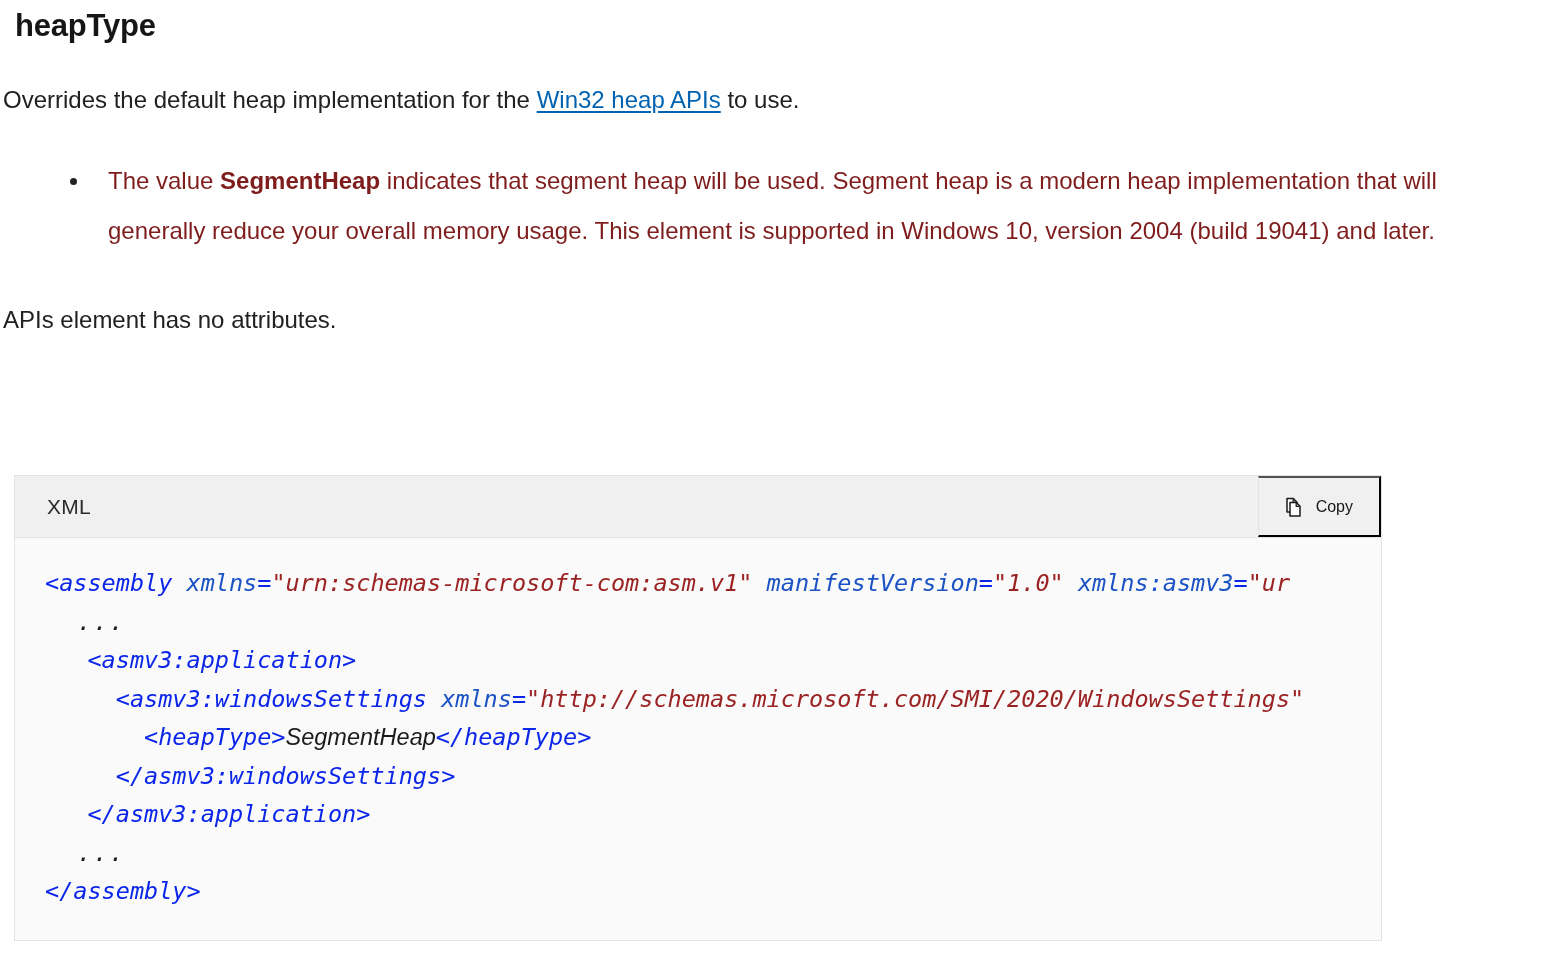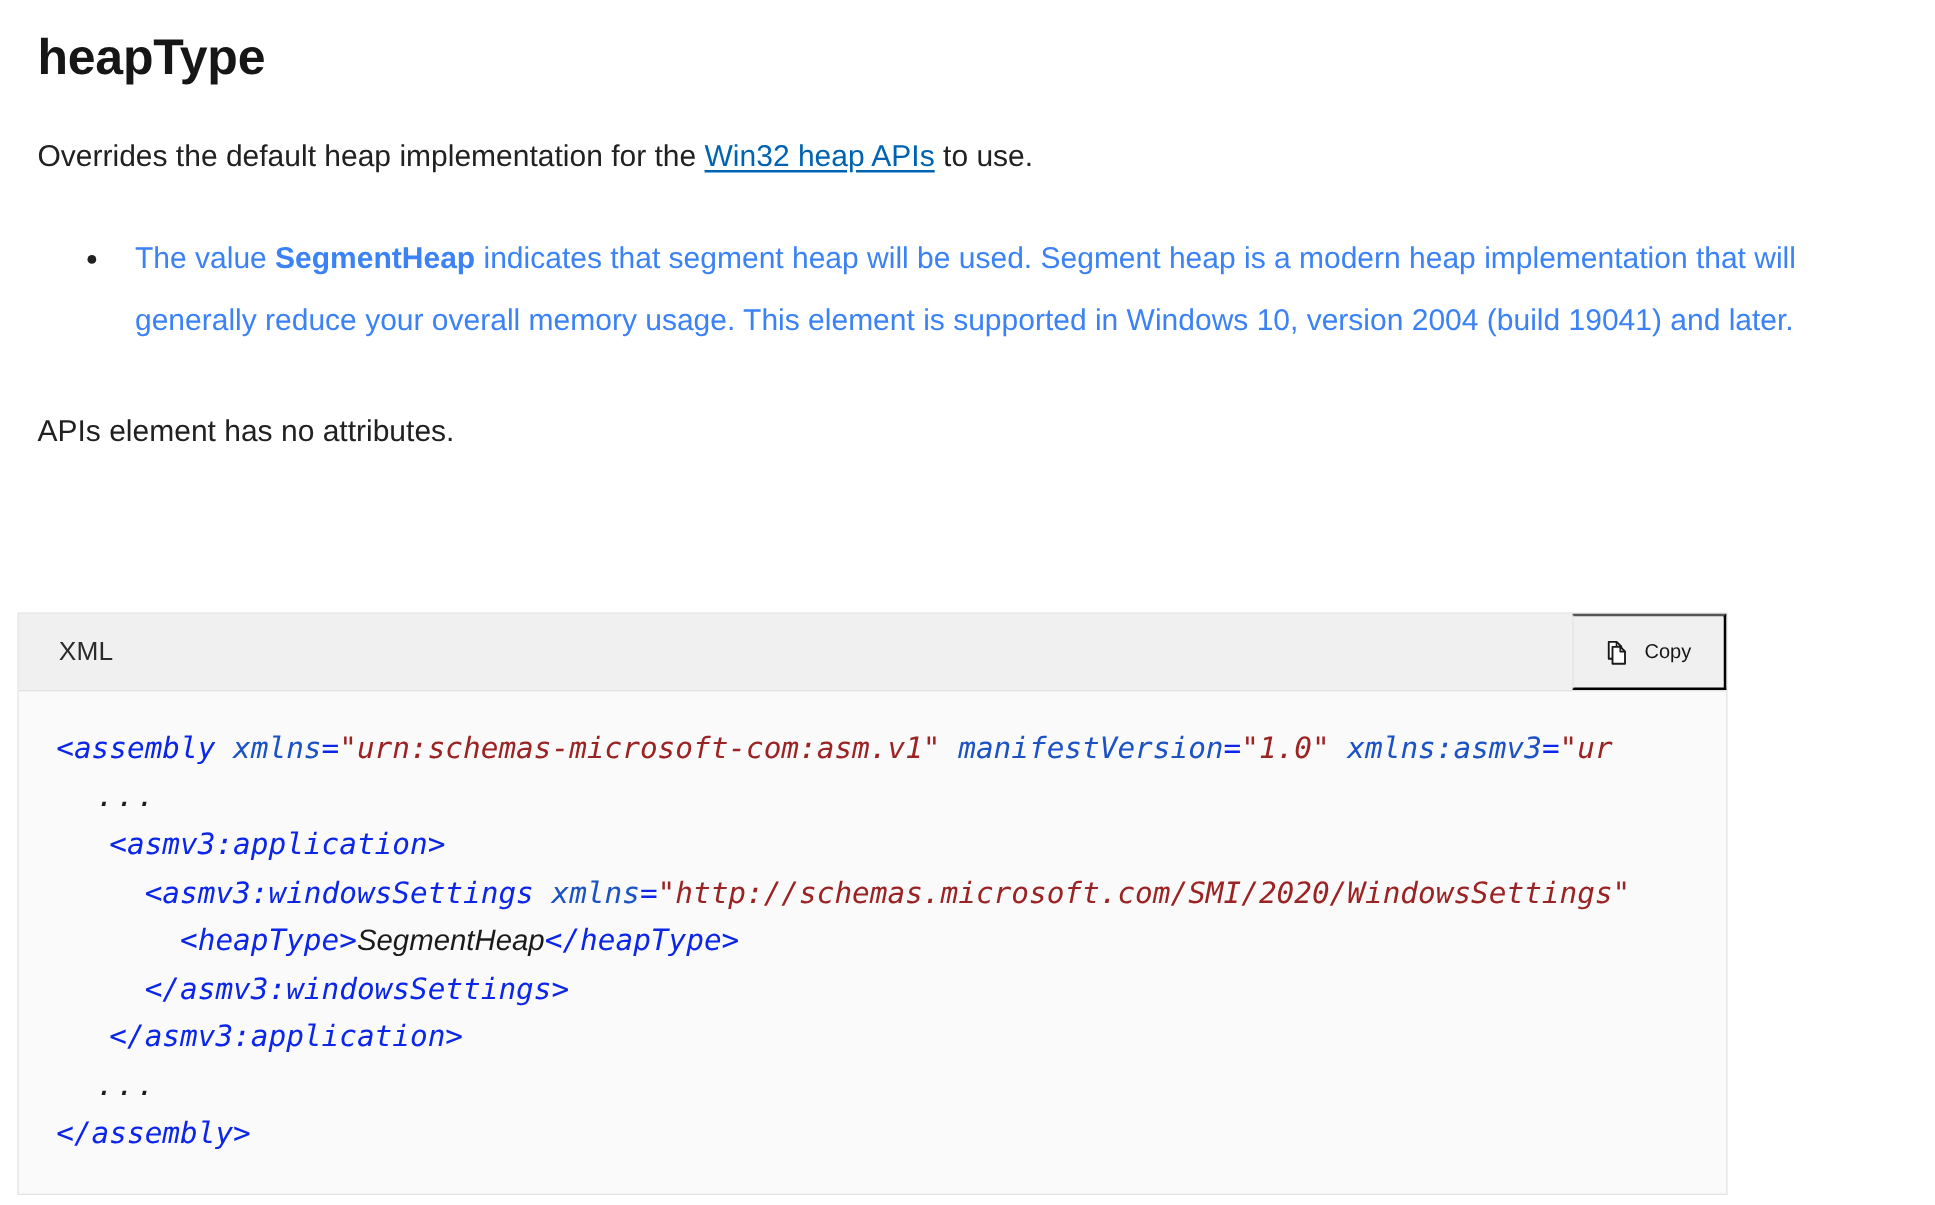--- a/index.html
+++ b/index.html
@@ -19,36 +19,36 @@
 
   .page {
     position: relative;
     width: 1548px;
     height: 964px;
     padding: 0;
   }
 
   
   .page-title {
-    font-size: 40px;
+    font-size: 31px;
     font-weight: 700;
     line-height: 1.2;
     letter-spacing: -0.2px;
     color: #161616;
-    margin: 16px;
+    margin: 1px;
     padding: 6px 0 0 14px;
   }
 
   
   .body-text {
     font-size: 24px;
     line-height: 1.45;
     color: #212121;
     margin: 0;
-    padding: 0 0 0 30px;
+    padding: 0 0 0 3px;
   }
   .intro { margin-top: 39px; }
   .no-attrs { margin-top: 47px; }
 
   .doc-link {
     color: #0063b1;
     text-decoration: underline;
     text-underline-offset: 3px;
     cursor: pointer;
   }
@@ -56,21 +56,21 @@
   
   .bullet-list {
     margin: 38px 0 0 0;
     padding: 0 0 0 70px;
     list-style: none;
   }
   .bullet-item {
     position: relative;
     font-size: 24px;
     line-height: 50px;
-    color: #3b82f6;
+    color: #7f1d1d;
     padding-left: 38px;
     max-width: 1460px;
   }
   .bullet-item + .bullet-item { margin-top: 0px; }
   .bullet-item::before {
     content: "";
     position: absolute;
     left: 0px;
     top: 22px;
     width: 7px;

